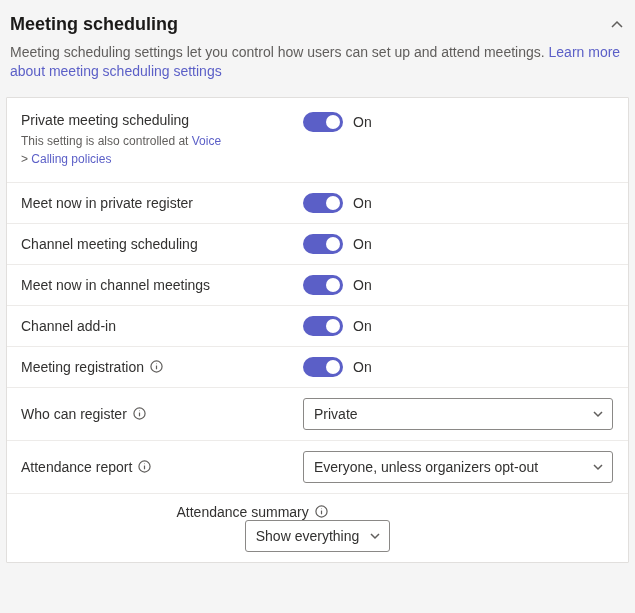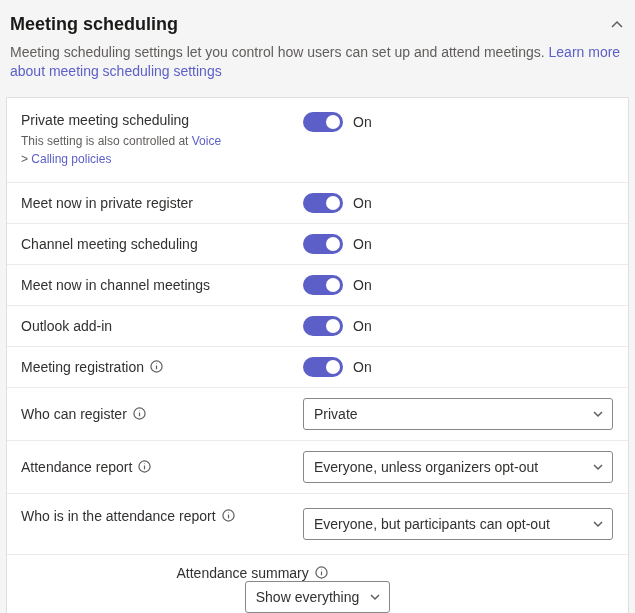--- a/index.html
+++ b/index.html
@@ -172,21 +172,21 @@
         <div class="label-line">Meet now in channel meetings</div>
       </div>
     <div class="control-col">
       <div class="toggle"></div>
       <span class="toggle-label">On</span>
     </div>
   </div>
 
   <div class="row">
     <div class="label-col">
-        <div class="label-line">Outlook add-in</div>
+        <div class="label-line">Channel add-in</div>
       </div>
     <div class="control-col">
       <div class="toggle"></div>
       <span class="toggle-label">On</span>
     </div>
   </div>
 
   <div class="row">
     <div class="label-col">
         <div class="label-line">
@@ -239,40 +239,20 @@
     <div class="control-col">
       <div class="select">
         <span>Everyone, unless organizers opt-out</span>
         <svg class="sel-chevron" viewBox="0 0 12 12">
             <polyline points="2,4 6,8 10,4"></polyline>
           </svg>
       </div>
     </div>
   </div>
 
-  <div class="row tall">
-    <div class="label-col">
-        <div class="label-line" style="flex-wrap:wrap;">
-      <span>Who is in the attendance report</span>
-      <svg class="info-icon" viewBox="0 0 14 14">
-            <circle cx="7" cy="7" r="6"></circle>
-            <line x1="7" y1="6" x2="7" y2="10"></line>
-            <circle cx="7" cy="4" r="0.5" fill="#605e5c" stroke="none"></circle>
-          </svg>
-    </div>
-      </div>
-    <div class="control-col">
-      <div class="select">
-        <span>Everyone, but participants can opt-out</span>
-        <svg class="sel-chevron" viewBox="0 0 12 12">
-            <polyline points="2,4 6,8 10,4"></polyline>
-          </svg>
-      </div>
-    </div>
-  </div>
 
   <div class="row">
     <div class="label-col">
         <div class="label-line">
       <span>Attendance summary</span>
       <svg class="info-icon" viewBox="0 0 14 14">
             <circle cx="7" cy="7" r="6"></circle>
             <line x1="7" y1="6" x2="7" y2="10"></line>
             <circle cx="7" cy="4" r="0.5" fill="#605e5c" stroke="none"></circle>
           </svg>

